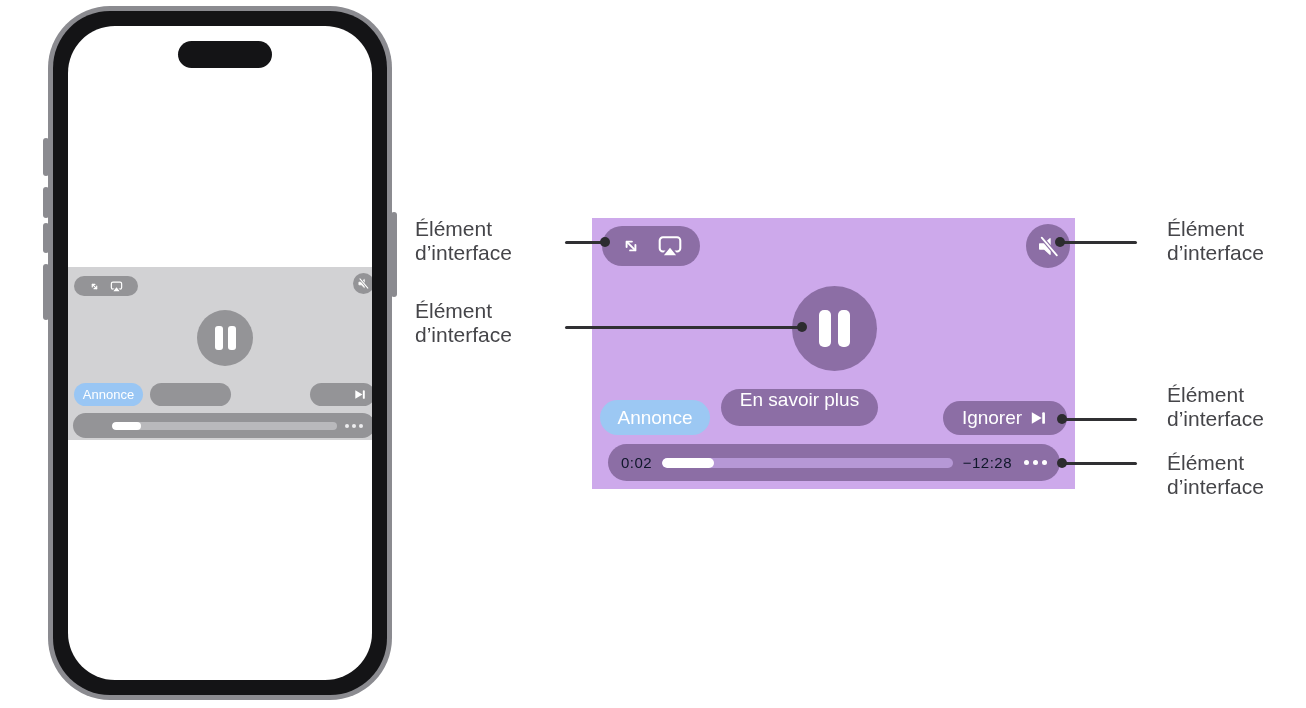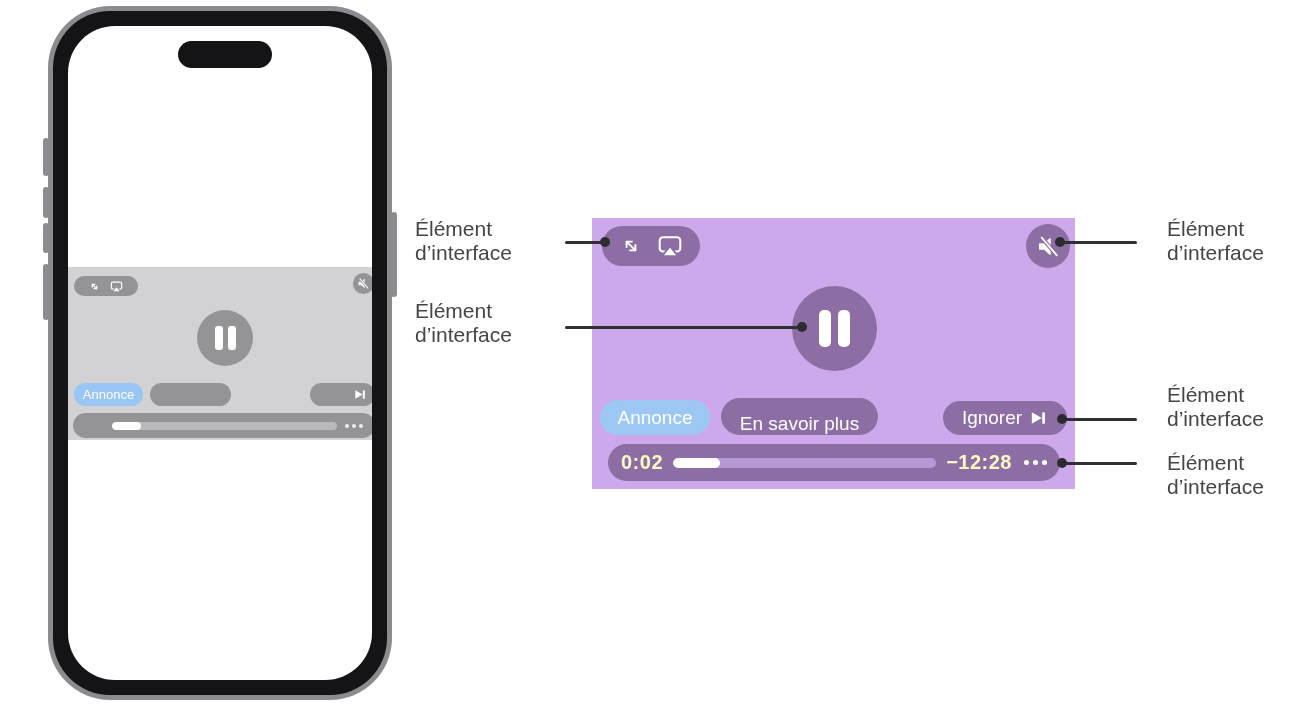--- a/index.html
+++ b/index.html
@@ -45,27 +45,27 @@
   .p-tl-pill{position:absolute;left:10px;top:8px;width:98px;height:40px;border-radius:20px;
              display:flex;align-items:center;justify-content:center;gap:15px;}
   .p-mute{position:absolute;left:434px;top:6px;width:44px;height:44px;border-radius:50%;
           display:flex;align-items:center;justify-content:center;}
   .p-pause{position:absolute;left:200px;top:68px;width:85px;height:85px;border-radius:50%;
            display:flex;align-items:center;justify-content:center;gap:7px;}
   .p-pause .bar{width:12px;height:37px;background:#fff;border-radius:5px;}
   .btn-row-text{font-size:19px;color:#ffffff;white-space:nowrap;}
   .p-annonce{position:absolute;left:8px;top:182px;width:110px;height:35px;border-radius:18px;
              background:#9CC8F3;display:flex;align-items:center;justify-content:center;}
-  .p-learn{position:absolute;left:129px;top:180px;width:157px;height:37px;border-radius:19px;
-           display:flex;align-items:flex-end;justify-content:center;}
+  .p-learn{position:absolute;left:129px;top:171px;width:157px;height:37px;border-radius:19px;
+           display:flex;align-items:flex-start;justify-content:center;}
   .p-skip{position:absolute;left:351px;top:183px;width:124px;height:34px;border-radius:17px;
           display:flex;align-items:center;justify-content:center;gap:8px;}
   .p-progress{position:absolute;left:16px;top:226px;width:452px;height:37px;border-radius:19px;
               display:flex;align-items:center;padding:0 13px;box-sizing:border-box;gap:10px;}
-  .p-time{font-size:20px;color:#fef9c3;letter-spacing:.5px;font-weight:bold;}
+  .p-time{font-size:15px;color:#0f172a;letter-spacing:.5px;}
   .p-track{flex:1;height:10px;border-radius:5px;background:#B698D6;overflow:hidden;}
   .p-fill{height:100%;background:#ffffff;border-radius:5px;}
   .p-dots{display:flex;gap:4px;margin-left:2px;}
   .p-dots i{width:5px;height:5px;border-radius:50%;background:#ffffff;}
 
   
   .callout{position:absolute;font-size:21px;line-height:24px;color:#454549;}
   .callout span{display:block;}
   .cline{position:absolute;height:2.5px;background:#303033;border-radius:2px;}
   .cdot{position:absolute;width:10px;height:10px;border-radius:50%;background:#2C2C2F;}

